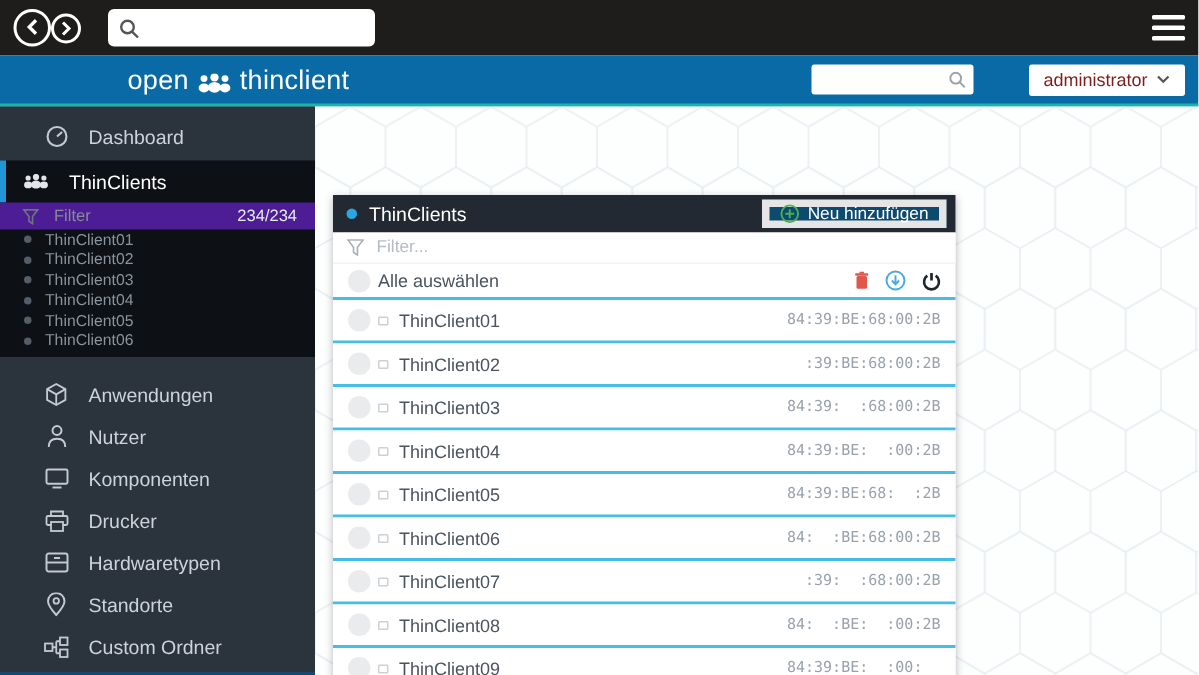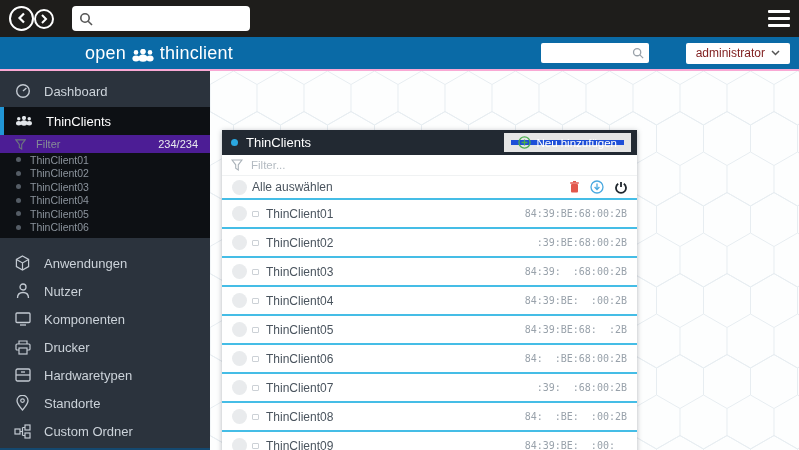--- a/index.html
+++ b/index.html
@@ -17,38 +17,38 @@
                display:flex; align-items:center; padding:0 8px; }
   .url-input { flex:1; border:0; outline:0; font-size:13px; color:#222; font-family:"Liberation Sans",sans-serif; background:transparent; }
   .go-btn { color:#444; display:flex; align-items:center; }
   .tb-search { margin-left:13px; width:178px; height:25px; background:#fff; border-radius:4px;
                display:flex; align-items:center; padding:0 7px; gap:6px; }
   .tb-search input { flex:1; border:0; outline:0; font-size:12px; background:transparent; }
   .burger { margin-left:auto; width:22px; display:flex; flex-direction:column; gap:4px; cursor:pointer; }
   .burger span { display:block; height:3px; background:#fff; border-radius:1px; }
 
   
-  .appbar { height:34px; background:#0a6aa6; border-bottom:2px solid #f9a8d4;
+  .appbar { height:34px; background:#0a6aa6; border-bottom:2px solid #14b8a6;
             display:flex; align-items:center; }
   .logo { margin-left:85px; display:flex; align-items:baseline; gap:5px; color:#fff;
           font-size:18px; letter-spacing:.2px; }
   .logo .people { align-self:center; margin-top:4px; }
   .ab-search { margin-left:auto; width:108px; height:20px; background:#fff; border-radius:2px;
                display:flex; align-items:center; padding:0 5px; }
   .ab-search input { flex:1; width:70px; border:0; outline:0; font-size:11px; background:transparent; }
   .admin-btn { margin-left:37px; margin-right:9px; height:21px; background:#fff; border-radius:2px;
                display:flex; align-items:center; gap:6px; padding:0 10px;
                font-size:12px; color:#7f1d1d; cursor:pointer; }
 
   
   .page { display:flex; height:379px; }
 
   
   .sidebar { width:210px; flex:0 0 auto; background:#2b333d; color:#ccd3da; padding-top:6px; }
-  .side-item { height:28px; display:flex; align-items:center; gap:13px; padding-left:14px;
+  .side-item { height:28px; display:flex; align-items:center; gap:13px; padding-left:29px;
                font-size:13px; cursor:pointer; }
   .side-item .sicon { width:17px; display:flex; justify-content:center; color:#c3cad2; }
   .tc-block { background:#0d1014; margin-top:2px; padding-bottom:4px; }
   .tc-active { height:28px; display:flex; align-items:center; gap:13px; padding-left:11px;
                border-left:4px solid #2196d6; color:#fff; font-size:13px; cursor:pointer; }
   .tc-filter { height:18px; display:flex; align-items:center; gap:10px; padding:0 12px 0 15px;
                background:#4c1d95; color:#858d96; font-size:11px; }
   .tc-filter .count { margin-left:auto; color:#e8ebee; }
   .tc-client { height:13.5px; display:flex; align-items:center; gap:9px; padding-left:16px;
                font-size:10.5px; color:#8b939c; cursor:pointer; }
@@ -59,21 +59,21 @@
   
   .main { position:relative; flex:1; background:#fdfefe; overflow:hidden; }
   .hexbg { position:absolute; left:0; top:0; }
 
   .panel { position:absolute; left:12px; top:59px; width:415px; background:#fff;
            box-shadow:0 1px 5px rgba(40,50,60,.35); }
   .panel-header { height:25px; background:#222932; display:flex; align-items:center;
                   gap:8px; padding:0 6px 0 9px; }
   .pdot { width:7px; height:7px; border-radius:50%; background:#2aa7e0; }
   .panel-title { color:#fff; font-size:13px; }
-  .add-btn { margin-left:auto; height:19px; background:#1d4ed8; border:7px solid #e5e5e5;
+  .add-btn { margin-left:auto; height:19px; background:#0c4a6e; border:5px solid #e5e5e5;
              color:#fff; font-size:11.5px; display:flex; align-items:center; gap:5px;
              padding:0 7px; cursor:pointer; font-family:"Liberation Sans",sans-serif; }
   .pfilter { height:21px; display:flex; align-items:center; gap:8px; padding:0 9px;
              background:#fff; border-bottom:1px solid #f0f2f3; color:#aab2b9; }
   .pfilter input { flex:1; border:0; outline:0; font-size:11.5px; color:#555; background:transparent; }
   .pfilter input::placeholder { color:#b4bbc2; }
   .select-row { height:24px; display:flex; align-items:center; padding:0 10px;
                 border-bottom:2px solid #45bde6; }
   .sel-circle { width:15px; height:15px; border-radius:50%; background:#e9ebed; flex:0 0 auto; cursor:pointer; }
   .sel-label { margin-left:5px; font-size:12px; color:#4a545e; }

